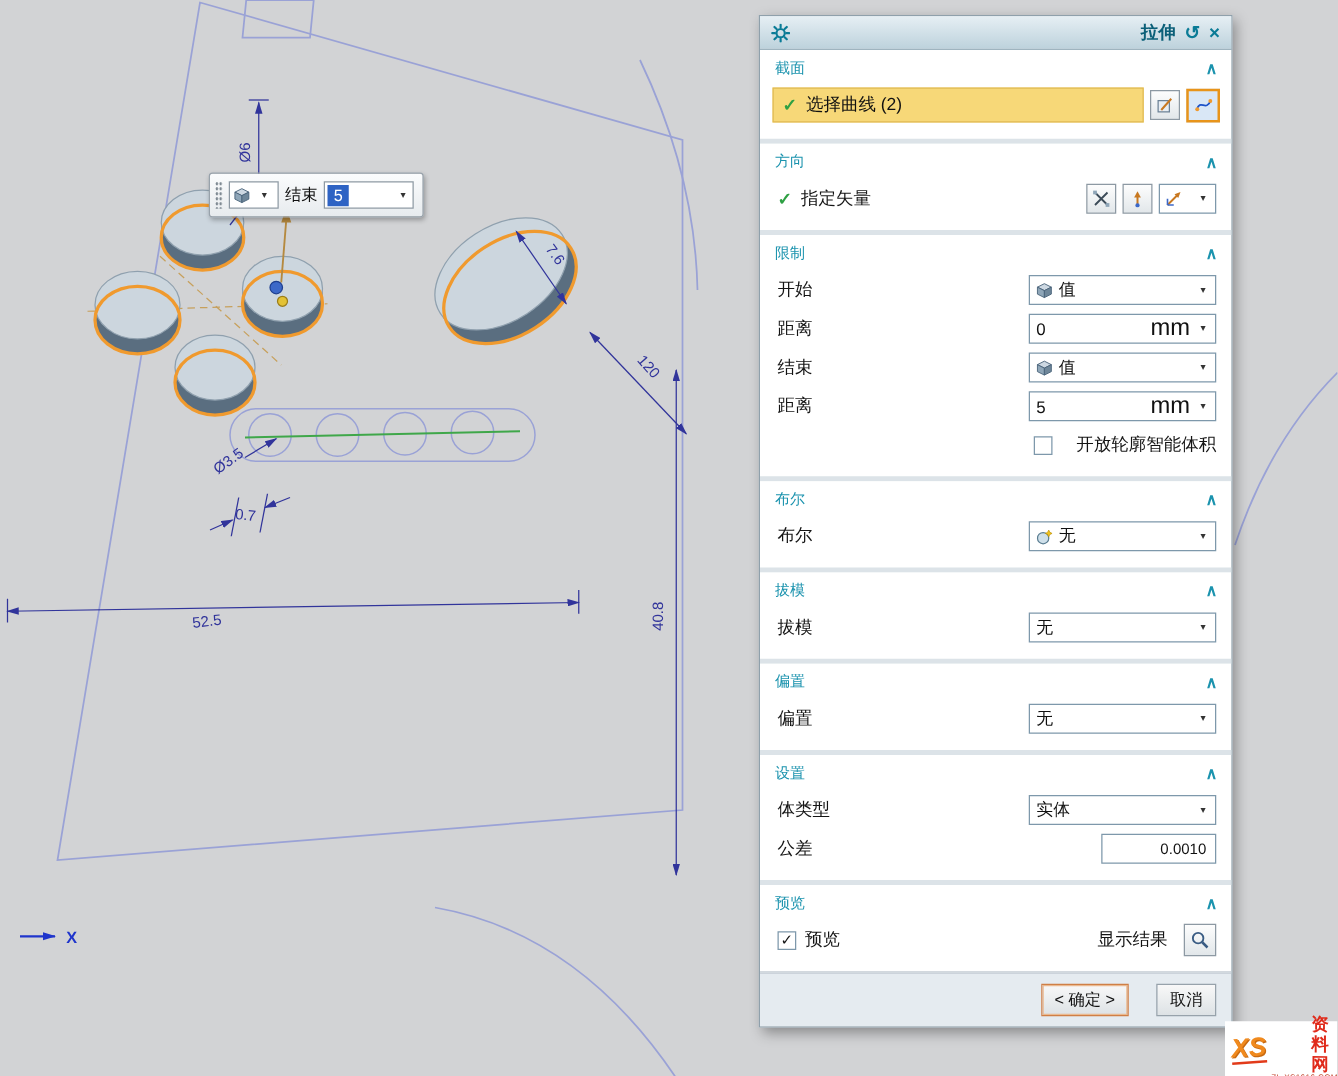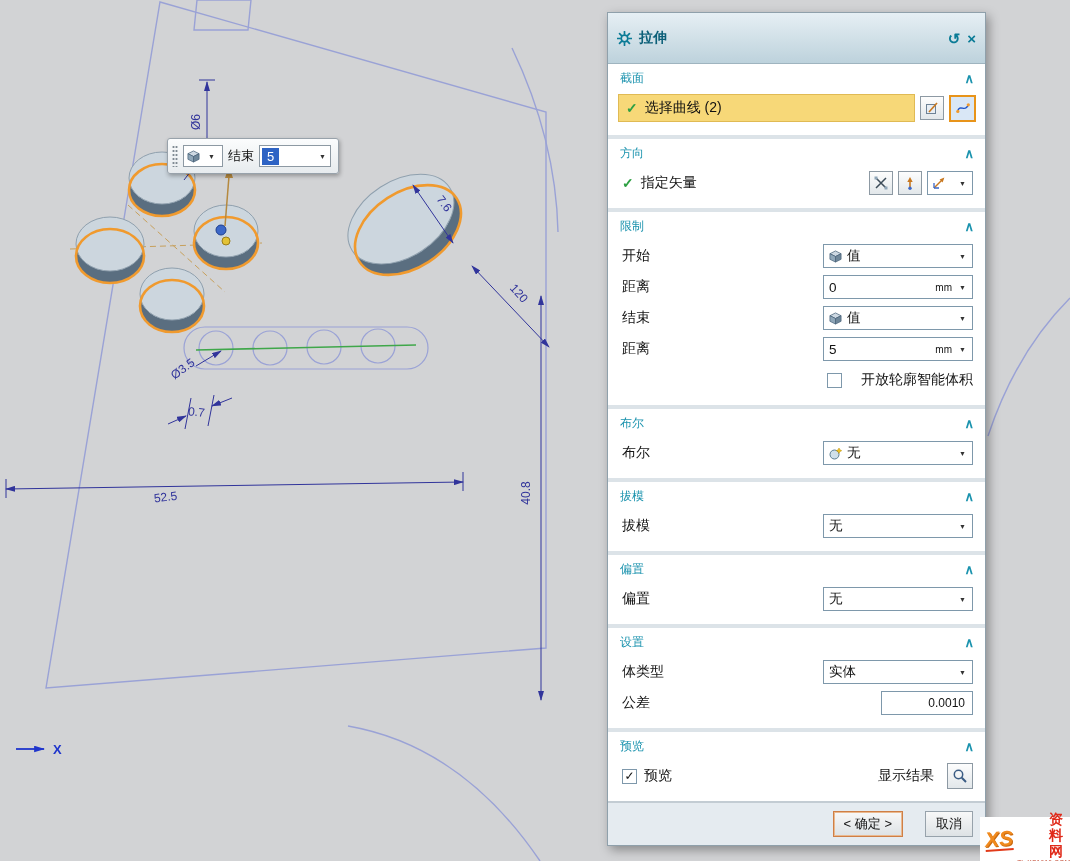--- a/index.html
+++ b/index.html
@@ -18,37 +18,37 @@
   .mt-label{font-size:13px;color:#111;white-space:nowrap;}
   .mt-input{width:72px;height:22px;border:1px solid #8d99a3;background:#fff;display:flex;align-items:center;box-sizing:border-box;}
   .mt-value{background:#2e63c4;color:#fff;font-size:13px;padding:1px 5px;margin-left:2px;}
   .mt-arrow,.carr{font-size:7px;color:#333;width:15px;text-align:center;}
   .mt-arrow{margin-left:auto;}
 
   
   .dialog{position:absolute;left:607px;top:12px;width:377px;background:#eef1f4;
     border:1px solid #8fa0ab;box-shadow:3px 4px 10px rgba(0,0,0,.35);}
   .titlebar{height:26px;background:linear-gradient(#e6eff4,#bdd2dc);display:flex;align-items:center;
-    padding:12px 9px;gap:7px;border-bottom:1px solid #9fb4bf;}
+    padding:0 9px;gap:7px;border-bottom:1px solid #9fb4bf;text-align:right;}
   .title{color:#0b5f78;font-size:14px;font-weight:bold;flex:1;}
   .tb-btn{color:#0a7b96;font-weight:bold;font-size:15px;cursor:default;line-height:1;}
   .grp{background:#fff;border-bottom:4px solid #dce3e8;padding-bottom:7px;}
   .hdr{display:flex;justify-content:space-between;align-items:center;height:28px;padding:0 11px 0 12px;}
   .hlabel{color:#1b93ae;font-size:12px;}
   .chev{color:#1b93ae;font-size:13px;font-weight:bold;}
   .row{display:flex;align-items:center;justify-content:space-between;margin:3px 12px 5px 14px;min-height:26px;}
   .rowl{display:flex;align-items:center;gap:7px;}
   .rlabel{font-size:14px;color:#141414;}
   .combo{width:150px;height:24px;border:1px solid #7e98ab;background:#fff;display:flex;
     align-items:center;padding:0 2px 0 5px;box-sizing:border-box;}
   .combo-sm{width:46px;height:24px;border:1px solid #7e98ab;background:#fff;display:flex;
     align-items:center;justify-content:space-between;padding:0 2px 0 4px;box-sizing:border-box;}
   .ctext{font-size:13.5px;color:#111;flex:1;}
   .cicon{margin-right:5px;display:flex;align-items:center;}
-  .unit{font-size:10px;color:#111;margin-right:3px;}
+  .unit{font-size:19px;color:#111;margin-right:3px;}
   .check{color:#2ea043;font-weight:bold;font-size:14px;}
   .sec-row{display:flex;align-items:center;margin:2px 9px 6px 10px;}
   .sel-curve{flex:1;height:26px;background:#f7d878;border:1px solid #e0ba54;display:flex;
     align-items:center;padding:0 7px;gap:7px;font-size:14px;color:#111;}
   .sq-btn{width:24px;height:24px;border:1px solid #8d99a3;background:linear-gradient(#fdfdfd,#e2e7ea);
     display:flex;align-items:center;justify-content:center;margin-left:5px;box-sizing:border-box;}
   .sq-btn.active{border:2px solid #e8941a;background:#d9e7f6;width:27px;height:27px;}
   .cb{width:15px;height:15px;border:1px solid #7e98ab;background:#fff;display:inline-flex;
     align-items:center;justify-content:center;font-size:12px;color:#111;box-sizing:border-box;}
   .tolbox{width:92px;height:24px;border:1px solid #7e98ab;background:#fff;display:flex;align-items:center;

